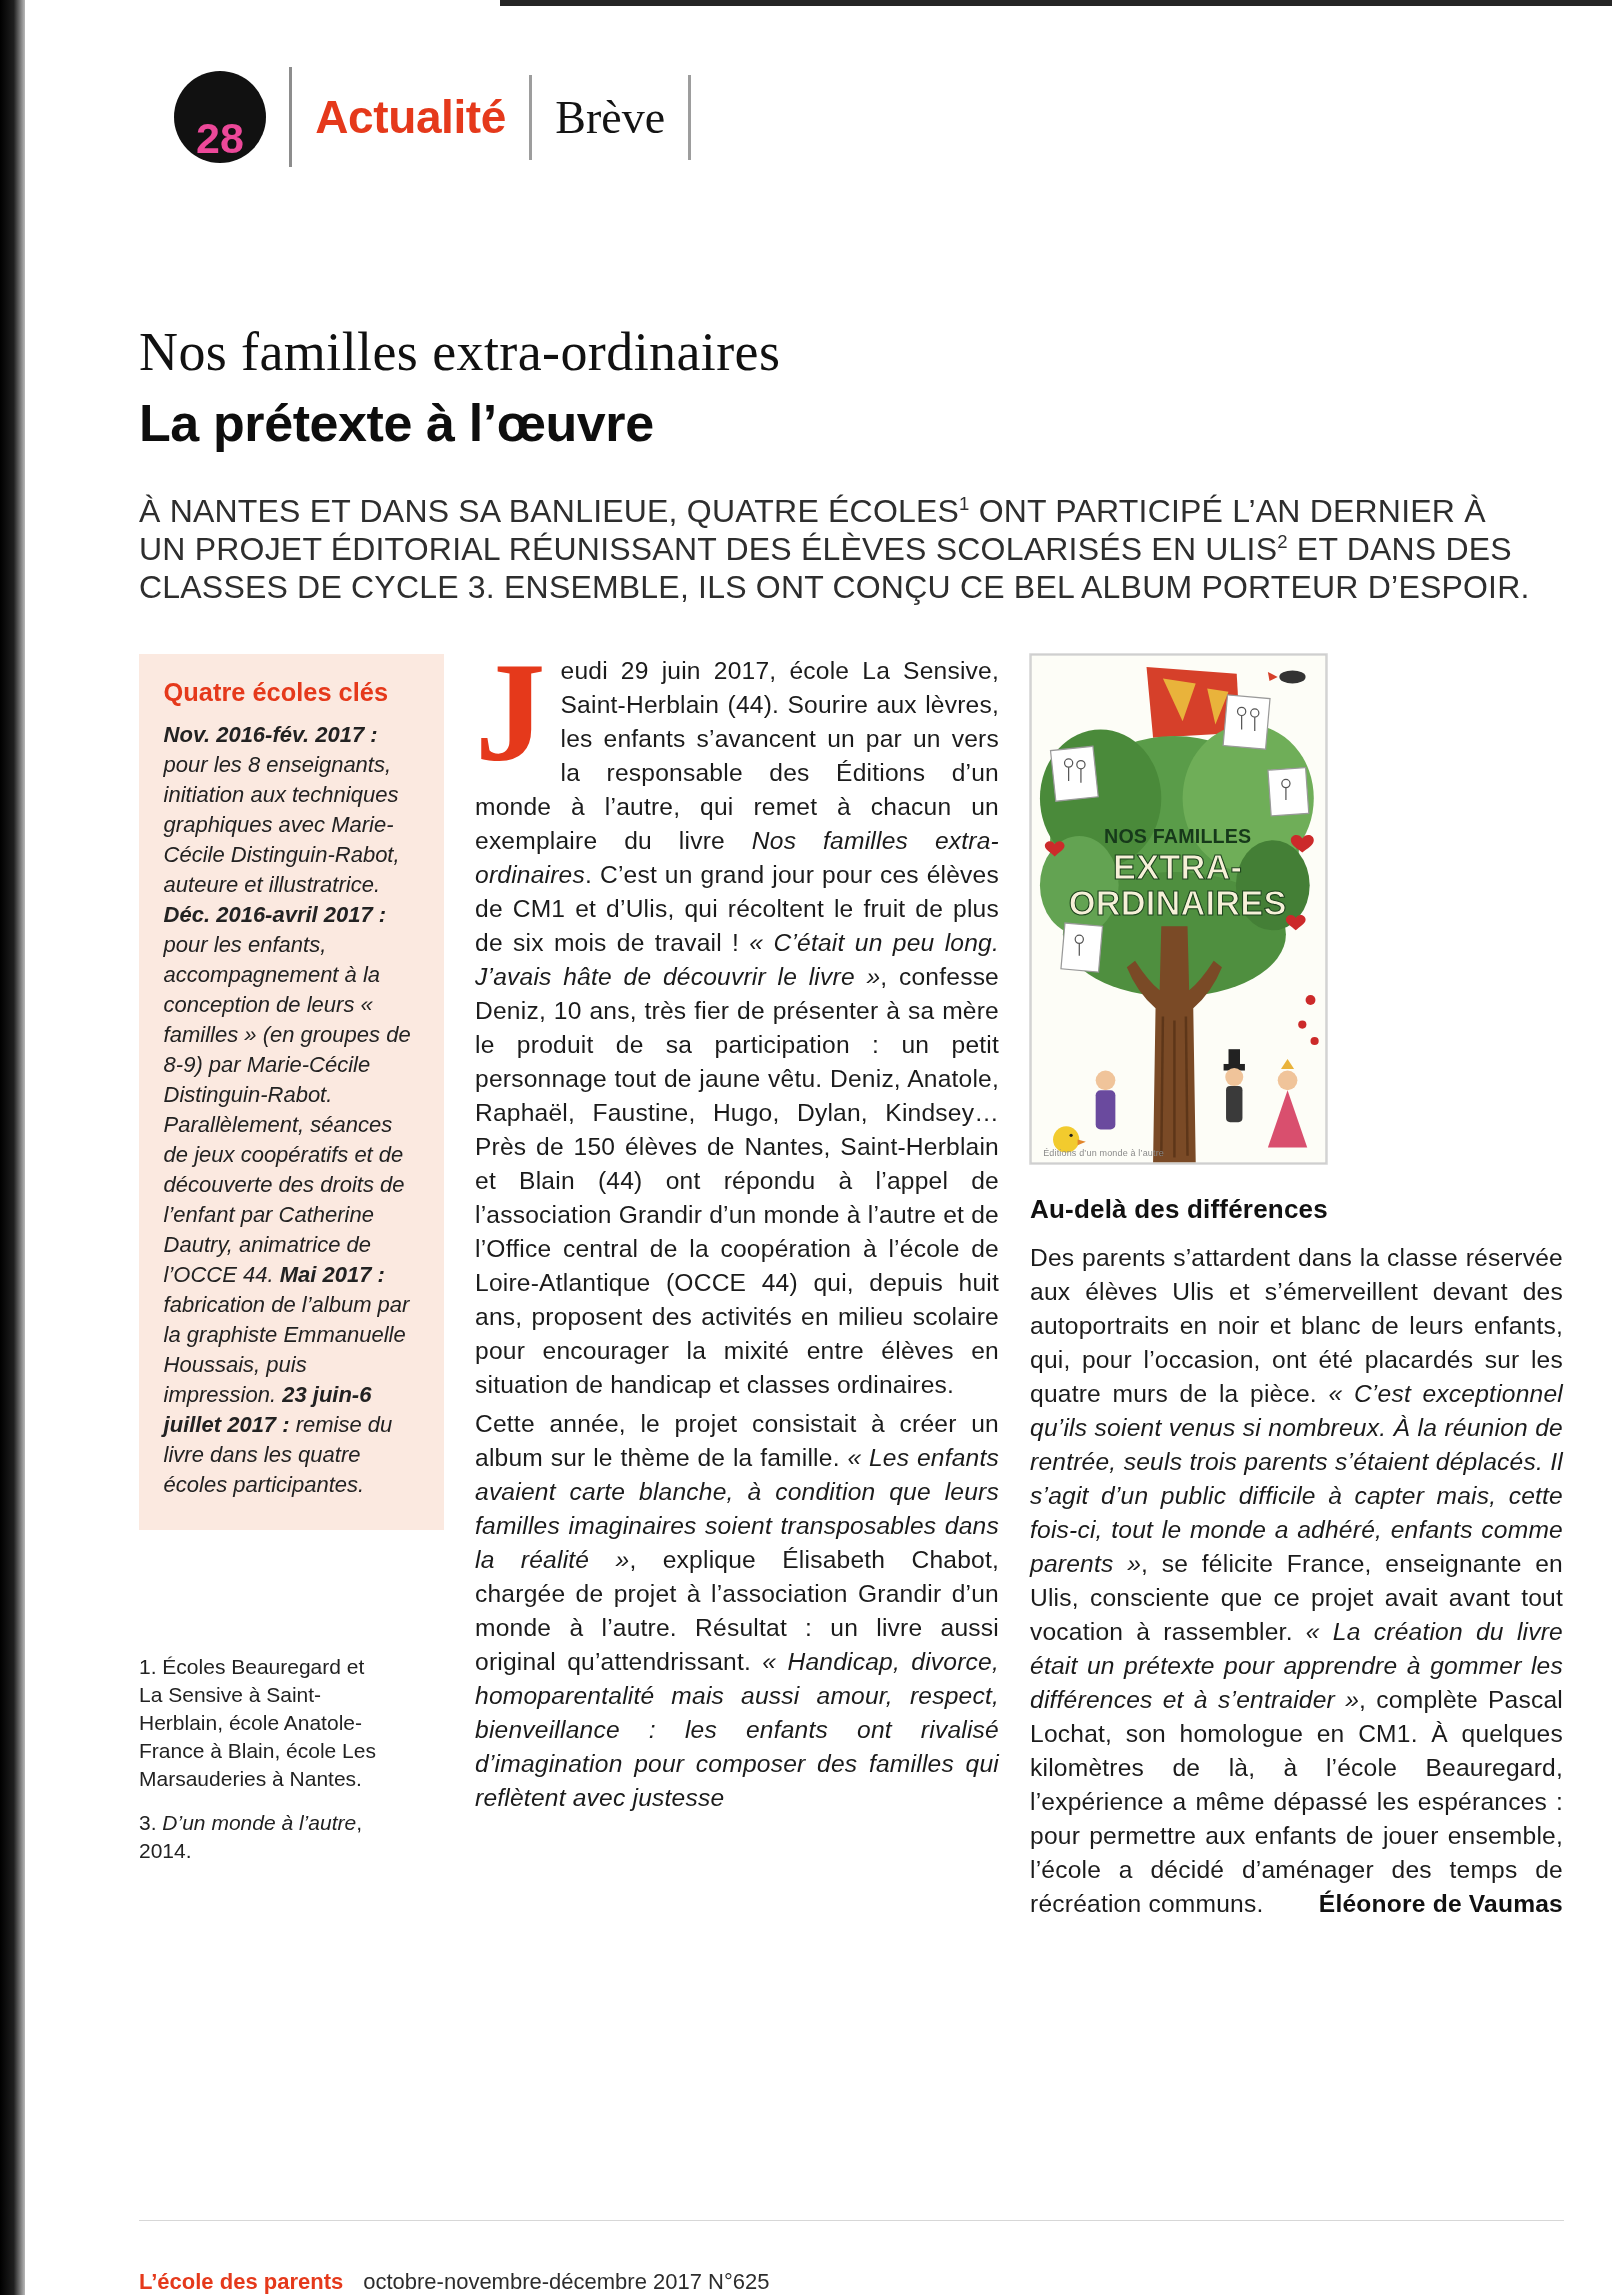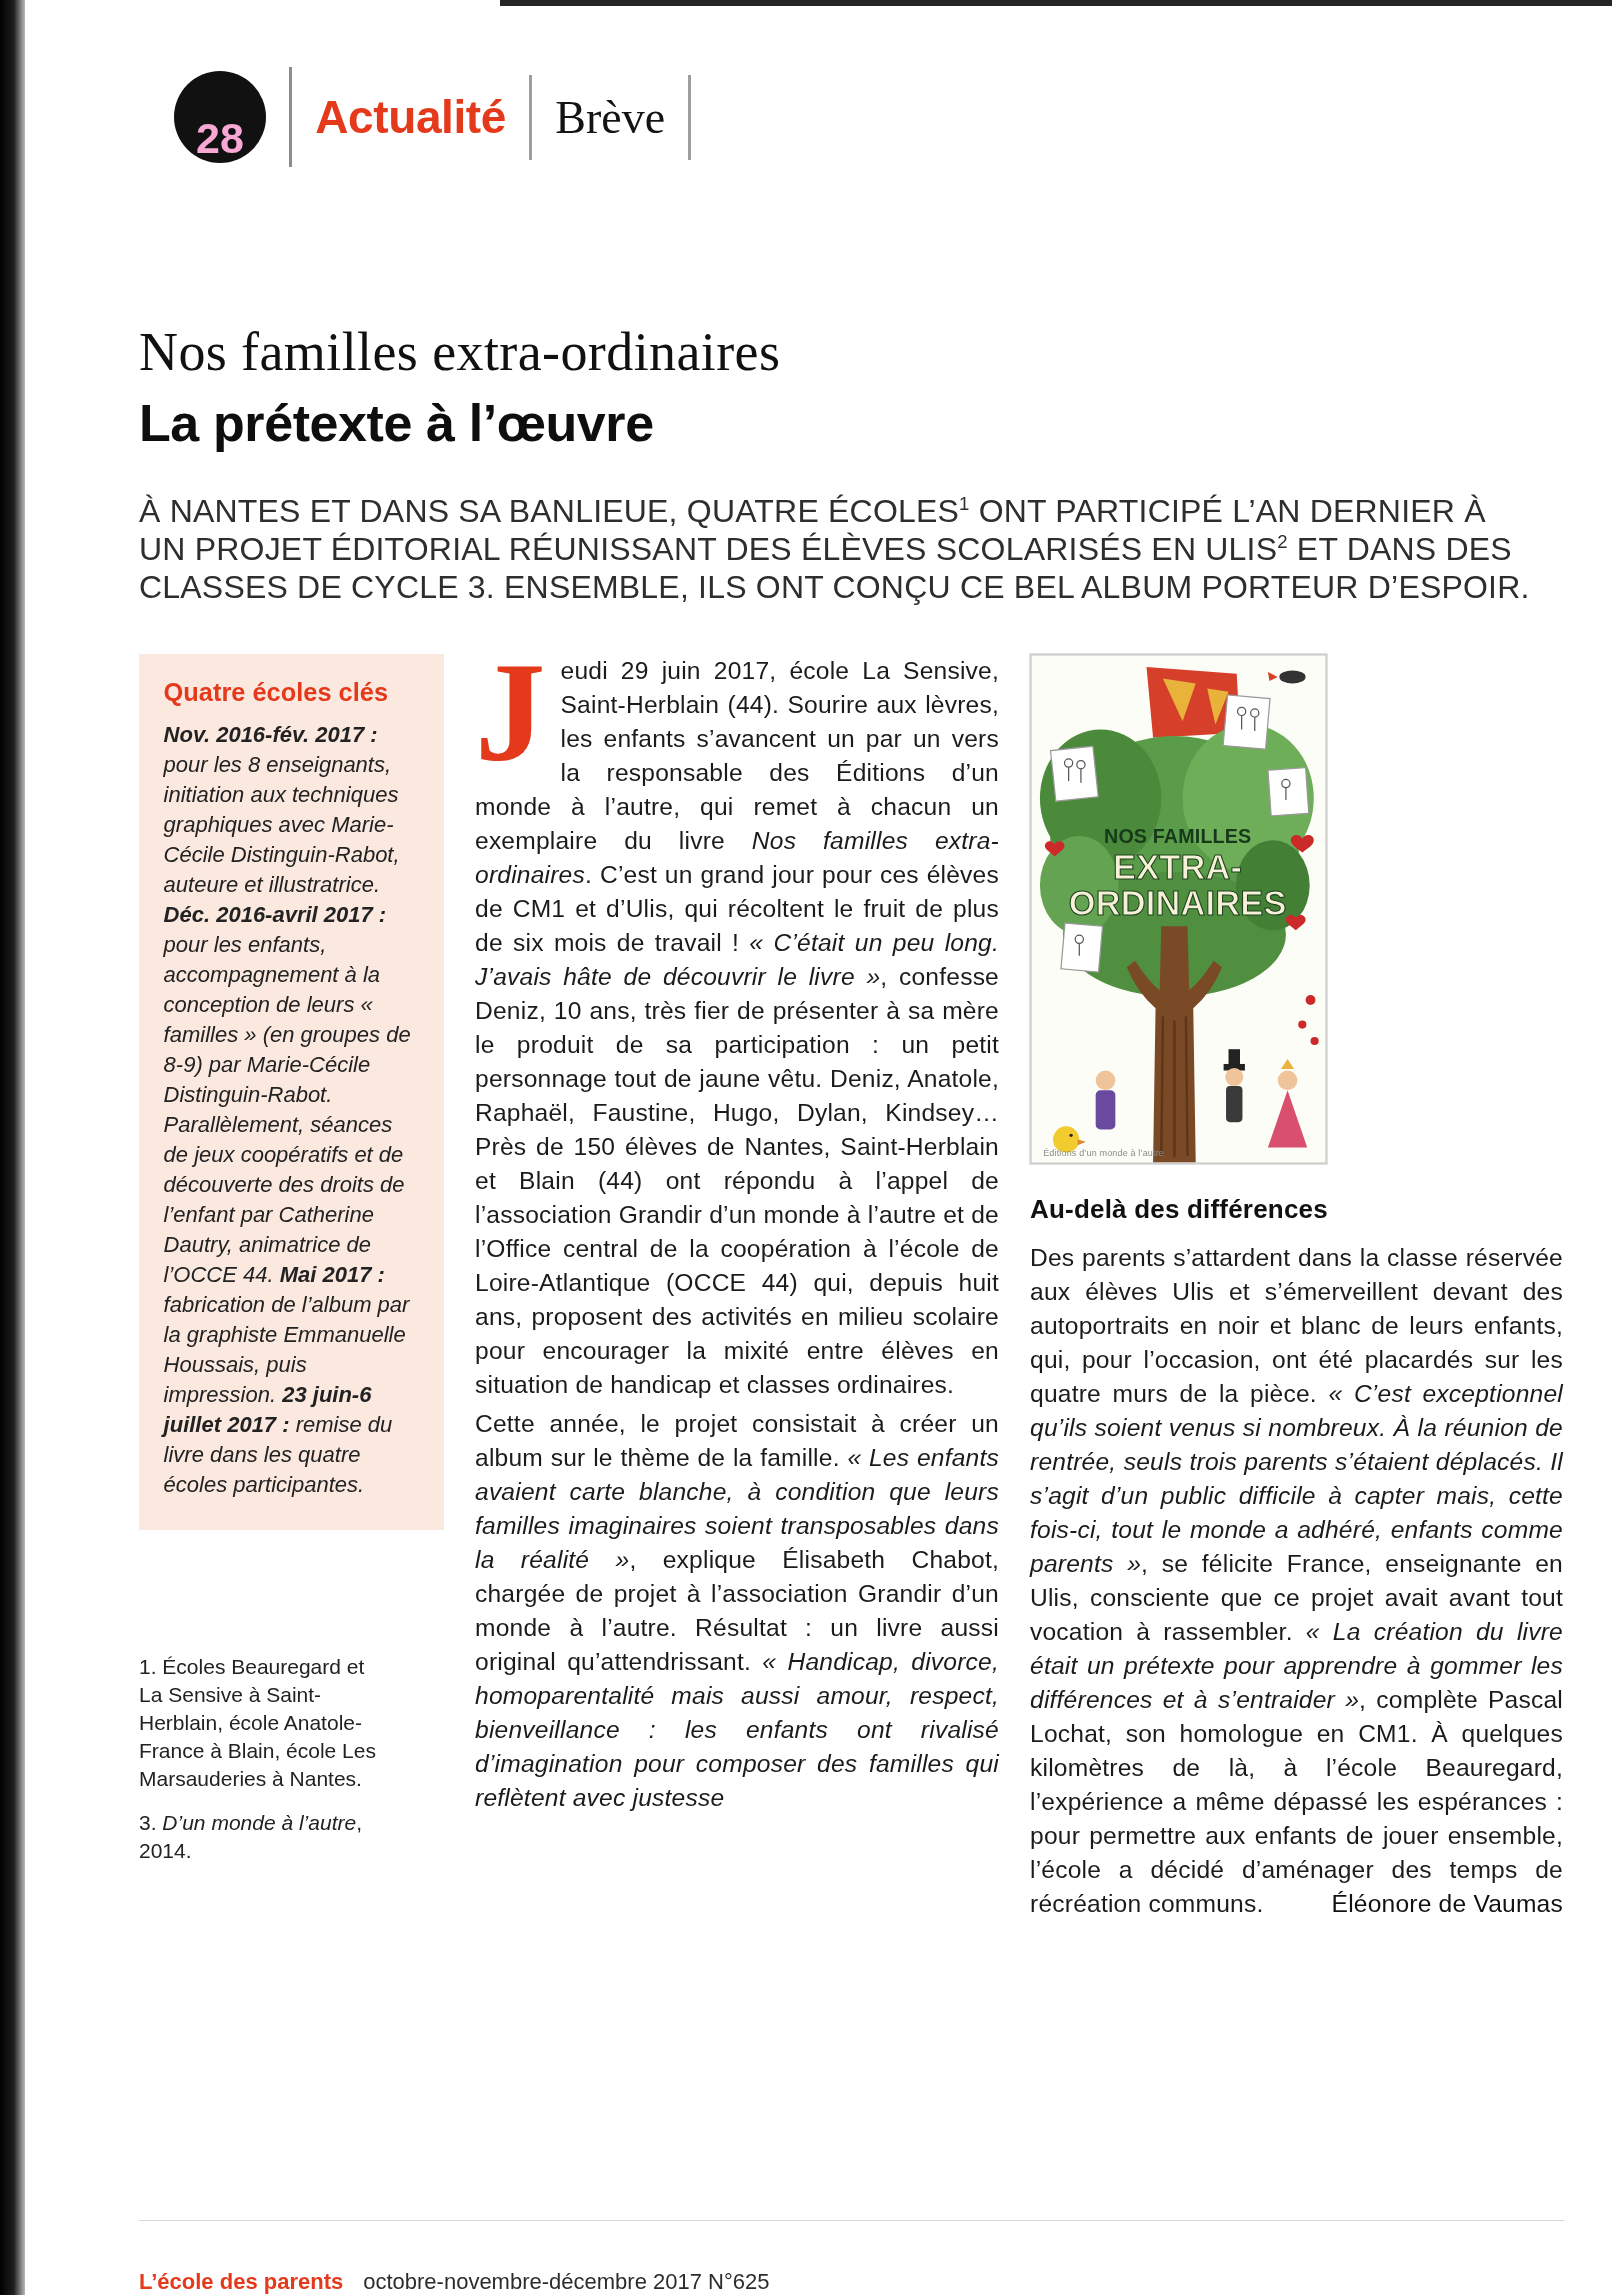--- a/index.html
+++ b/index.html
@@ -18,21 +18,21 @@
   }
   
   .scan-left{position:absolute;left:0;top:0;bottom:0;width:24.6px;
     background:linear-gradient(to right,#000 0%,#1f1f1f 55%,#b9b9b9 100%);z-index:5;}
   .scan-top{position:absolute;top:0;left:500px;right:0;height:5.7px;background:#262626;z-index:5;}
 
   
   .topbar{display:flex;align-items:center;gap:23px;margin:67px 0 0 174px;}
   .pagenum-circle{width:92px;height:92px;border-radius:50%;background:#111;
     display:flex;align-items:center;justify-content:center;}
-  .pagenum-circle span{color:#f9a8d4;font-size:43px;font-weight:bold;margin-top:43px;}
+  .pagenum-circle span{color:#ec4899;font-size:43px;font-weight:bold;margin-top:43px;}
   .vdiv{width:3.3px;height:100px;background:#8d8d8d;}
   .vdiv.short{height:85px;background:#9d9d9d;}
   .section-label{color:var(--accent);font-size:46px;font-weight:bold;letter-spacing:-0.4px;}
   .rubric-label{font-family:"Liberation Serif",serif;font-size:46px;color:#141414;}
 
   .content{padding:0 49px 0 139px;flex:1 1 auto;}
 
   .kicker{font-family:"Liberation Serif",serif;font-weight:400;font-size:54px;
     color:#111;margin-top:154px;letter-spacing:0.4px;}
   .main-title{font-size:52px;font-weight:bold;color:#0e0e0e;margin-top:9.8px;letter-spacing:-0.4px;}
@@ -61,21 +61,21 @@
     font-size:141px;line-height:0.64;color:var(--accent);
     margin:13px 14.8px 0 0;height:92px;}
   .col-mid p{margin-bottom:4.9px;}
 
   
   .cover-row{display:flex;gap:18px;}
   .cover-side{width:210px;flex:0 0 auto;}
   .book-cover{width:297px;flex:0 0 auto;}
   .book-cover svg{display:block;width:297px;height:510px;box-shadow:0 0 0 0.8px #d8d8d8;}
   .subhead{font-size:26px;font-weight:bold;color:#111;margin:28px 0 14.8px 0;}
-  .byline{text-align:right;font-weight:normal;font-size:24.6px;color:#111;margin-top:-34px;}
+  .byline{text-align:right;font-weight:bold;font-size:24.6px;color:#111;margin-top:-34px;}
 
   
   .pagefooter{margin:0 49px 0 139px;border-top:0.8px solid #d7d7d7;
     padding:14.8px 0 0 0;height:75px;flex:0 0 auto;
     font-size:22px;color:#2c2c2c;display:flex;align-items:flex-end;gap:20px;}
   .pagefooter .mag{color:var(--accent);font-weight:bold;}
 </style>
 </head>
 <body>
 

